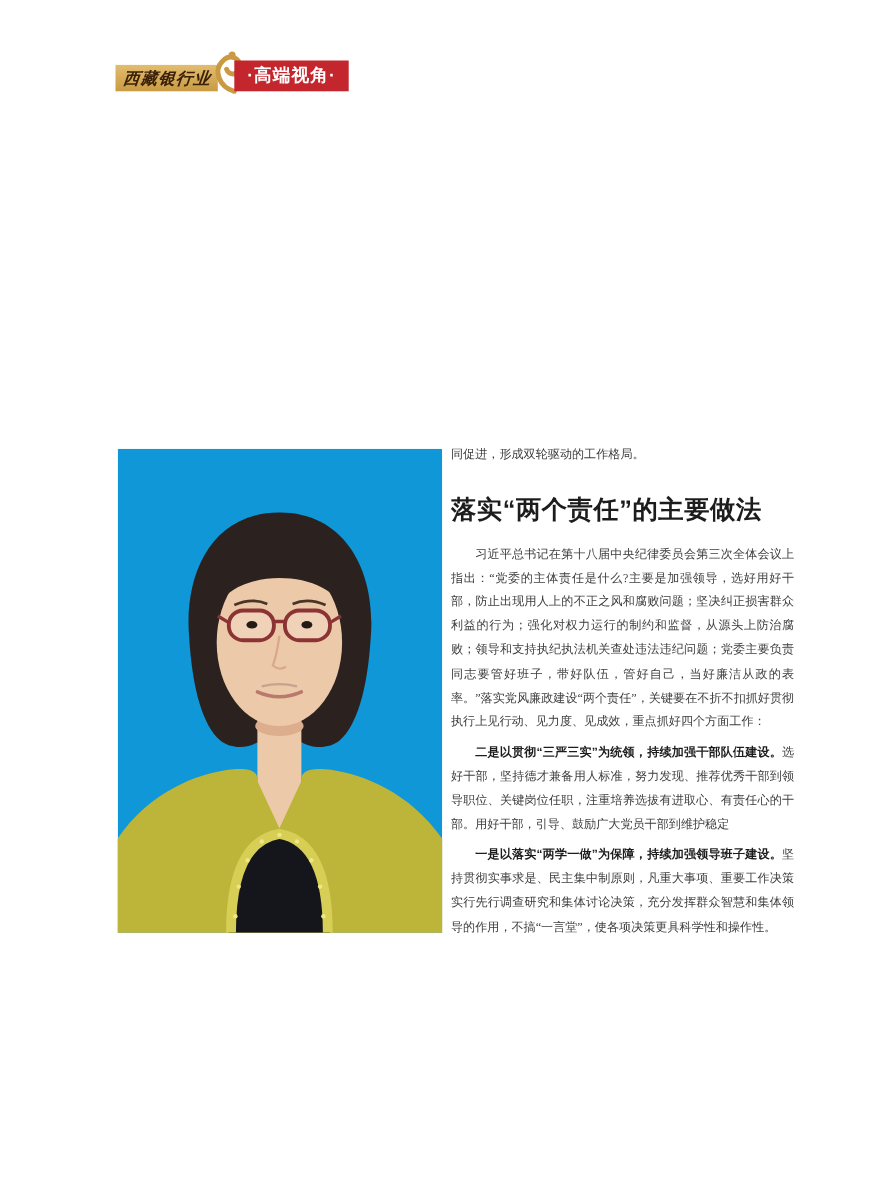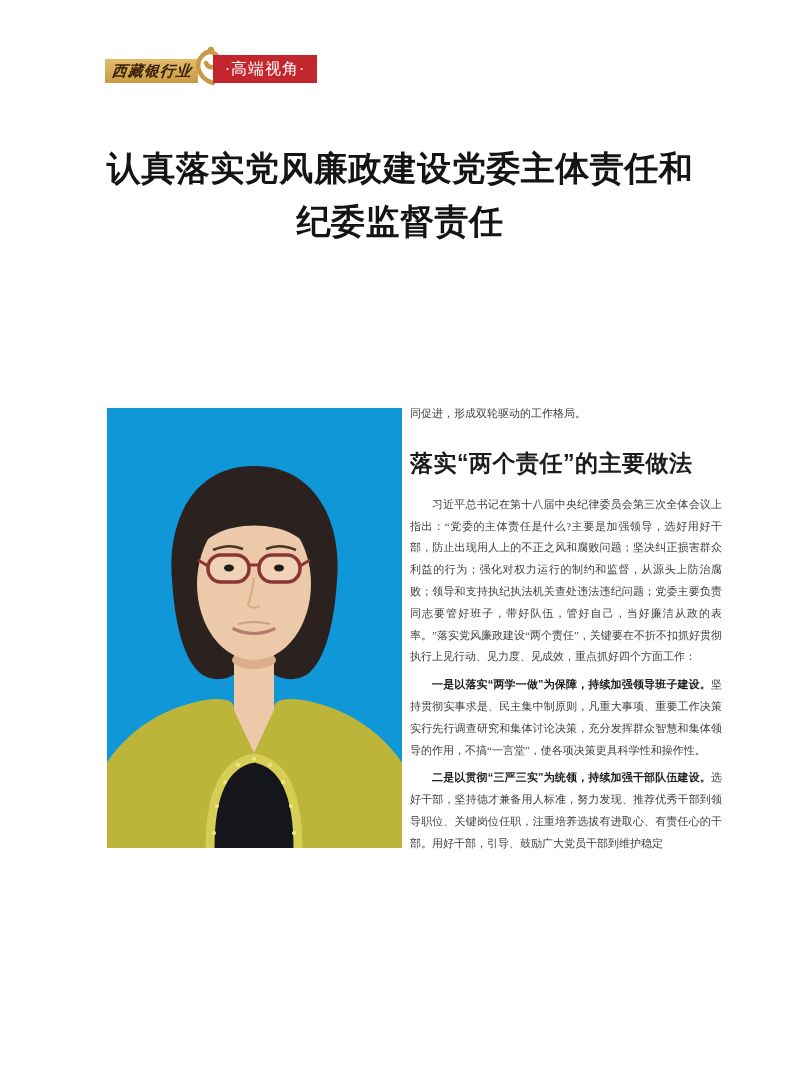--- a/index.html
+++ b/index.html
@@ -23,21 +23,21 @@
     white-space:nowrap; letter-spacing:1px;
   }
   .ornament { position:absolute; left:86px; top:0; width:30px; height:42px; }
   .band-red {
     position:absolute; left:108px; top:11px; width:104px; height:28px;
     background:var(--band-red,#c4262d);
     display:flex; align-items:center; justify-content:center;
   }
   .section-text {
     font-family:"Liberation Sans",sans-serif; font-size:16px; color:#ffffff;
-    white-space:nowrap; letter-spacing:1px; font-weight:400;
+    white-space:nowrap; letter-spacing:1px; font-weight:700;
   }
   
   .title {
     position:absolute; left:40px; top:142px; width:720px;
     text-align:center; font-weight:bold; color:var(--title,#141414);
     font-size:34px; line-height:53px; letter-spacing:0.5px;
   }
   .byline {
     position:absolute; left:0; top:270px; width:800px; text-align:center;
     font-family:"Liberation Sans",sans-serif; font-size:15px; color:#2a2a2a;
@@ -75,24 +75,20 @@
     </div>
     <svg class="ornament" viewBox="0 0 30 42">
       <circle cx="20" cy="6" r="3.2" fill="#c99a43"></circle>
       <path d="M22 39 C 8 35, 3 20, 11 12 C 18 4, 28 9, 27 17 C 26 25, 17 25, 15 19" fill="none" stroke-width="4.5" stroke-linecap="round" stroke="#c99a43"></path>
     </svg>
     <div class="band-red">
       <span class="section-text">·高端视角·</span>
     </div>
   </div>
 
-  <div class="title">
-    <div>认真落实党风廉政建设党委主体责任和</div>
-    <div>纪委监督责任</div>
-  </div>
 
   <svg class="photo" viewBox="0 0 295 440" preserveAspectRatio="none">
     <rect x="0" y="0" width="295" height="440" fill="#0f97d8"></rect>
 
     <path d="M147 58 C 84 58 60 116 65 172 C 68 220 78 252 93 265 C 104 274 120 272 128 266 L 166 266 C 175 272 191 274 202 265 C 217 252 227 220 230 172 C 235 116 210 58 147 58 Z" fill="#2b211e"></path>
 
     <rect x="127" y="240" width="40" height="85" fill="#ecc9a9"></rect>
     <ellipse cx="147" cy="330" rx="48" ry="30" fill="#ecc9a9"></ellipse>
     <ellipse cx="147" cy="252" rx="22" ry="9" fill="#dcae8d"></ellipse>
 
@@ -133,18 +129,18 @@
         <circle cx="184" cy="398" r="2"></circle>
       <circle cx="187" cy="425" r="2"></circle>
     </g>
   </svg>
 
 
   <div class="rcol">
     <p class="lead-end">同促进，形成双轮驱动的工作格局。</p>
     <h2>落实“两个责任”的主要做法</h2>
     <p>习近平总书记在第十八届中央纪律委员会第三次全体会议上指出：“党委的主体责任是什么?主要是加强领导，选好用好干部，防止出现用人上的不正之风和腐败问题；坚决纠正损害群众利益的行为；强化对权力运行的制约和监督，从源头上防治腐败；领导和支持执纪执法机关查处违法违纪问题；党委主要负责同志要管好班子，带好队伍，管好自己，当好廉洁从政的表率。”落实党风廉政建设“两个责任”，关键要在不折不扣抓好贯彻执行上见行动、见力度、见成效，重点抓好四个方面工作：</p>
+    <p><span class="bold-lead">二是以贯彻“三严三实”为统领，持续加强干部队伍建设。</span><span>选好干部，坚持德才兼备用人标准，努力发现、推荐优秀干部到领导职位、关键岗位任职，注重培养选拔有进取心、有责任心的干部。用好干部，引导、鼓励广大党员干部到维护稳定</span></p>
     <p><span class="bold-lead">一是以落实“两学一做”为保障，持续加强领导班子建设。</span><span>坚持贯彻实事求是、民主集中制原则，凡重大事项、重要工作决策实行先行调查研究和集体讨论决策，充分发挥群众智慧和集体领导的作用，不搞“一言堂”，使各项决策更具科学性和操作性。</span></p>
-    <p><span class="bold-lead">二是以贯彻“三严三实”为统领，持续加强干部队伍建设。</span><span>选好干部，坚持德才兼备用人标准，努力发现、推荐优秀干部到领导职位、关键岗位任职，注重培养选拔有进取心、有责任心的干部。用好干部，引导、鼓励广大党员干部到维护稳定</span></p>
   </div>
 
 
 </div>
 
 </body></html>

